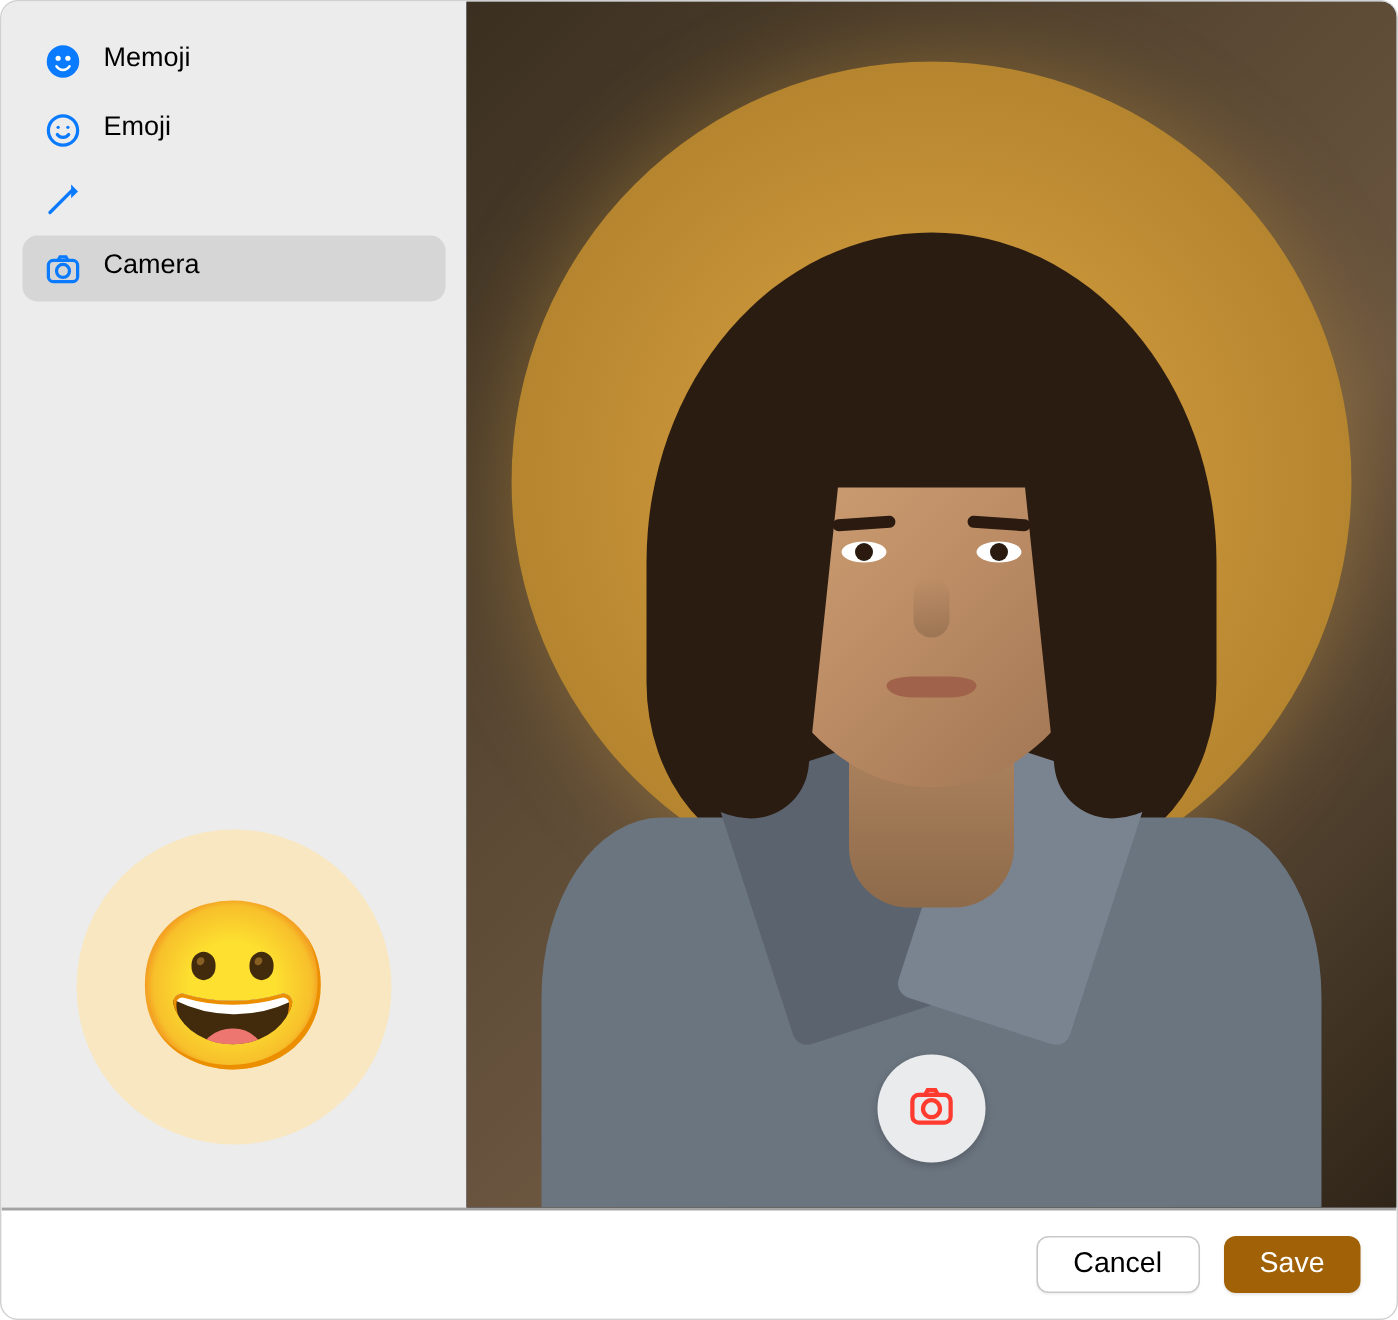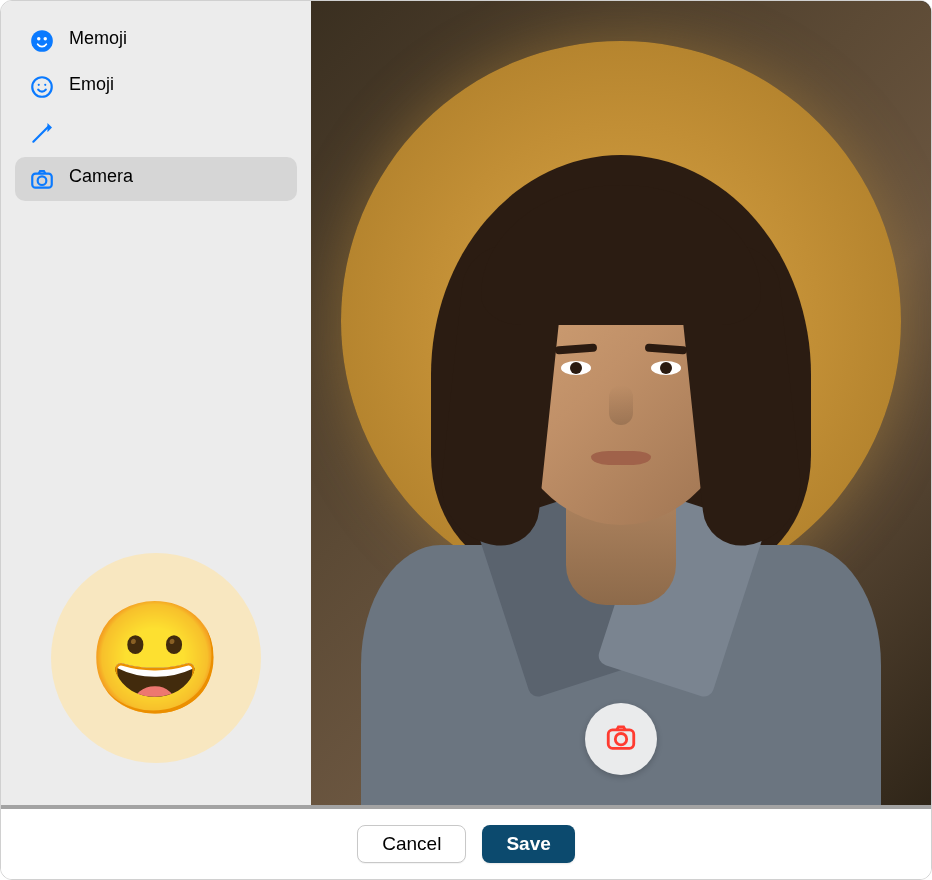--- a/index.html
+++ b/index.html
@@ -283,24 +283,24 @@
       box-shadow: 0 2px 6px rgba(0,0,0,0.2);
     }
     .capture-button svg {
       width: 34px;
       height: 34px;
       color: #ff3b30;
     }
     .footer {
       height: 74px;
       background: #fff;
-      border-top: 4px solid #a3a3a3;
-      display: flex;
-      align-items: center;
-      justify-content: center;
+      border-top: 2px solid #a3a3a3;
+      display: flex;
+      align-items: center;
+      justify-content: flex-end;
       gap: 16px;
       padding: 0 24px;
     }
     .btn {
       height: 38px;
       padding: 0 24px;
       border-radius: 8px;
       font-size: 19px;
       cursor: pointer;
       border: none;
@@ -308,23 +308,23 @@
       align-items: center;
       justify-content: center;
     }
     .btn-cancel {
       background: #fff;
       border: 1px solid #c8c8c8;
       color: #000;
       box-shadow: 0 1px 1px rgba(0,0,0,0.05);
     }
     .btn-save {
-      background: #0c4a6e;
+      background: #a16207;
       color: #fff;
-      font-weight: 700;
+      font-weight: 400;
       box-shadow: 0 1px 2px rgba(0,0,0,0.1);
     }
   </style>
 </head>
 <body>
 
 <div class="window">
   <div class="main-area">
 
     <div class="sidebar">

